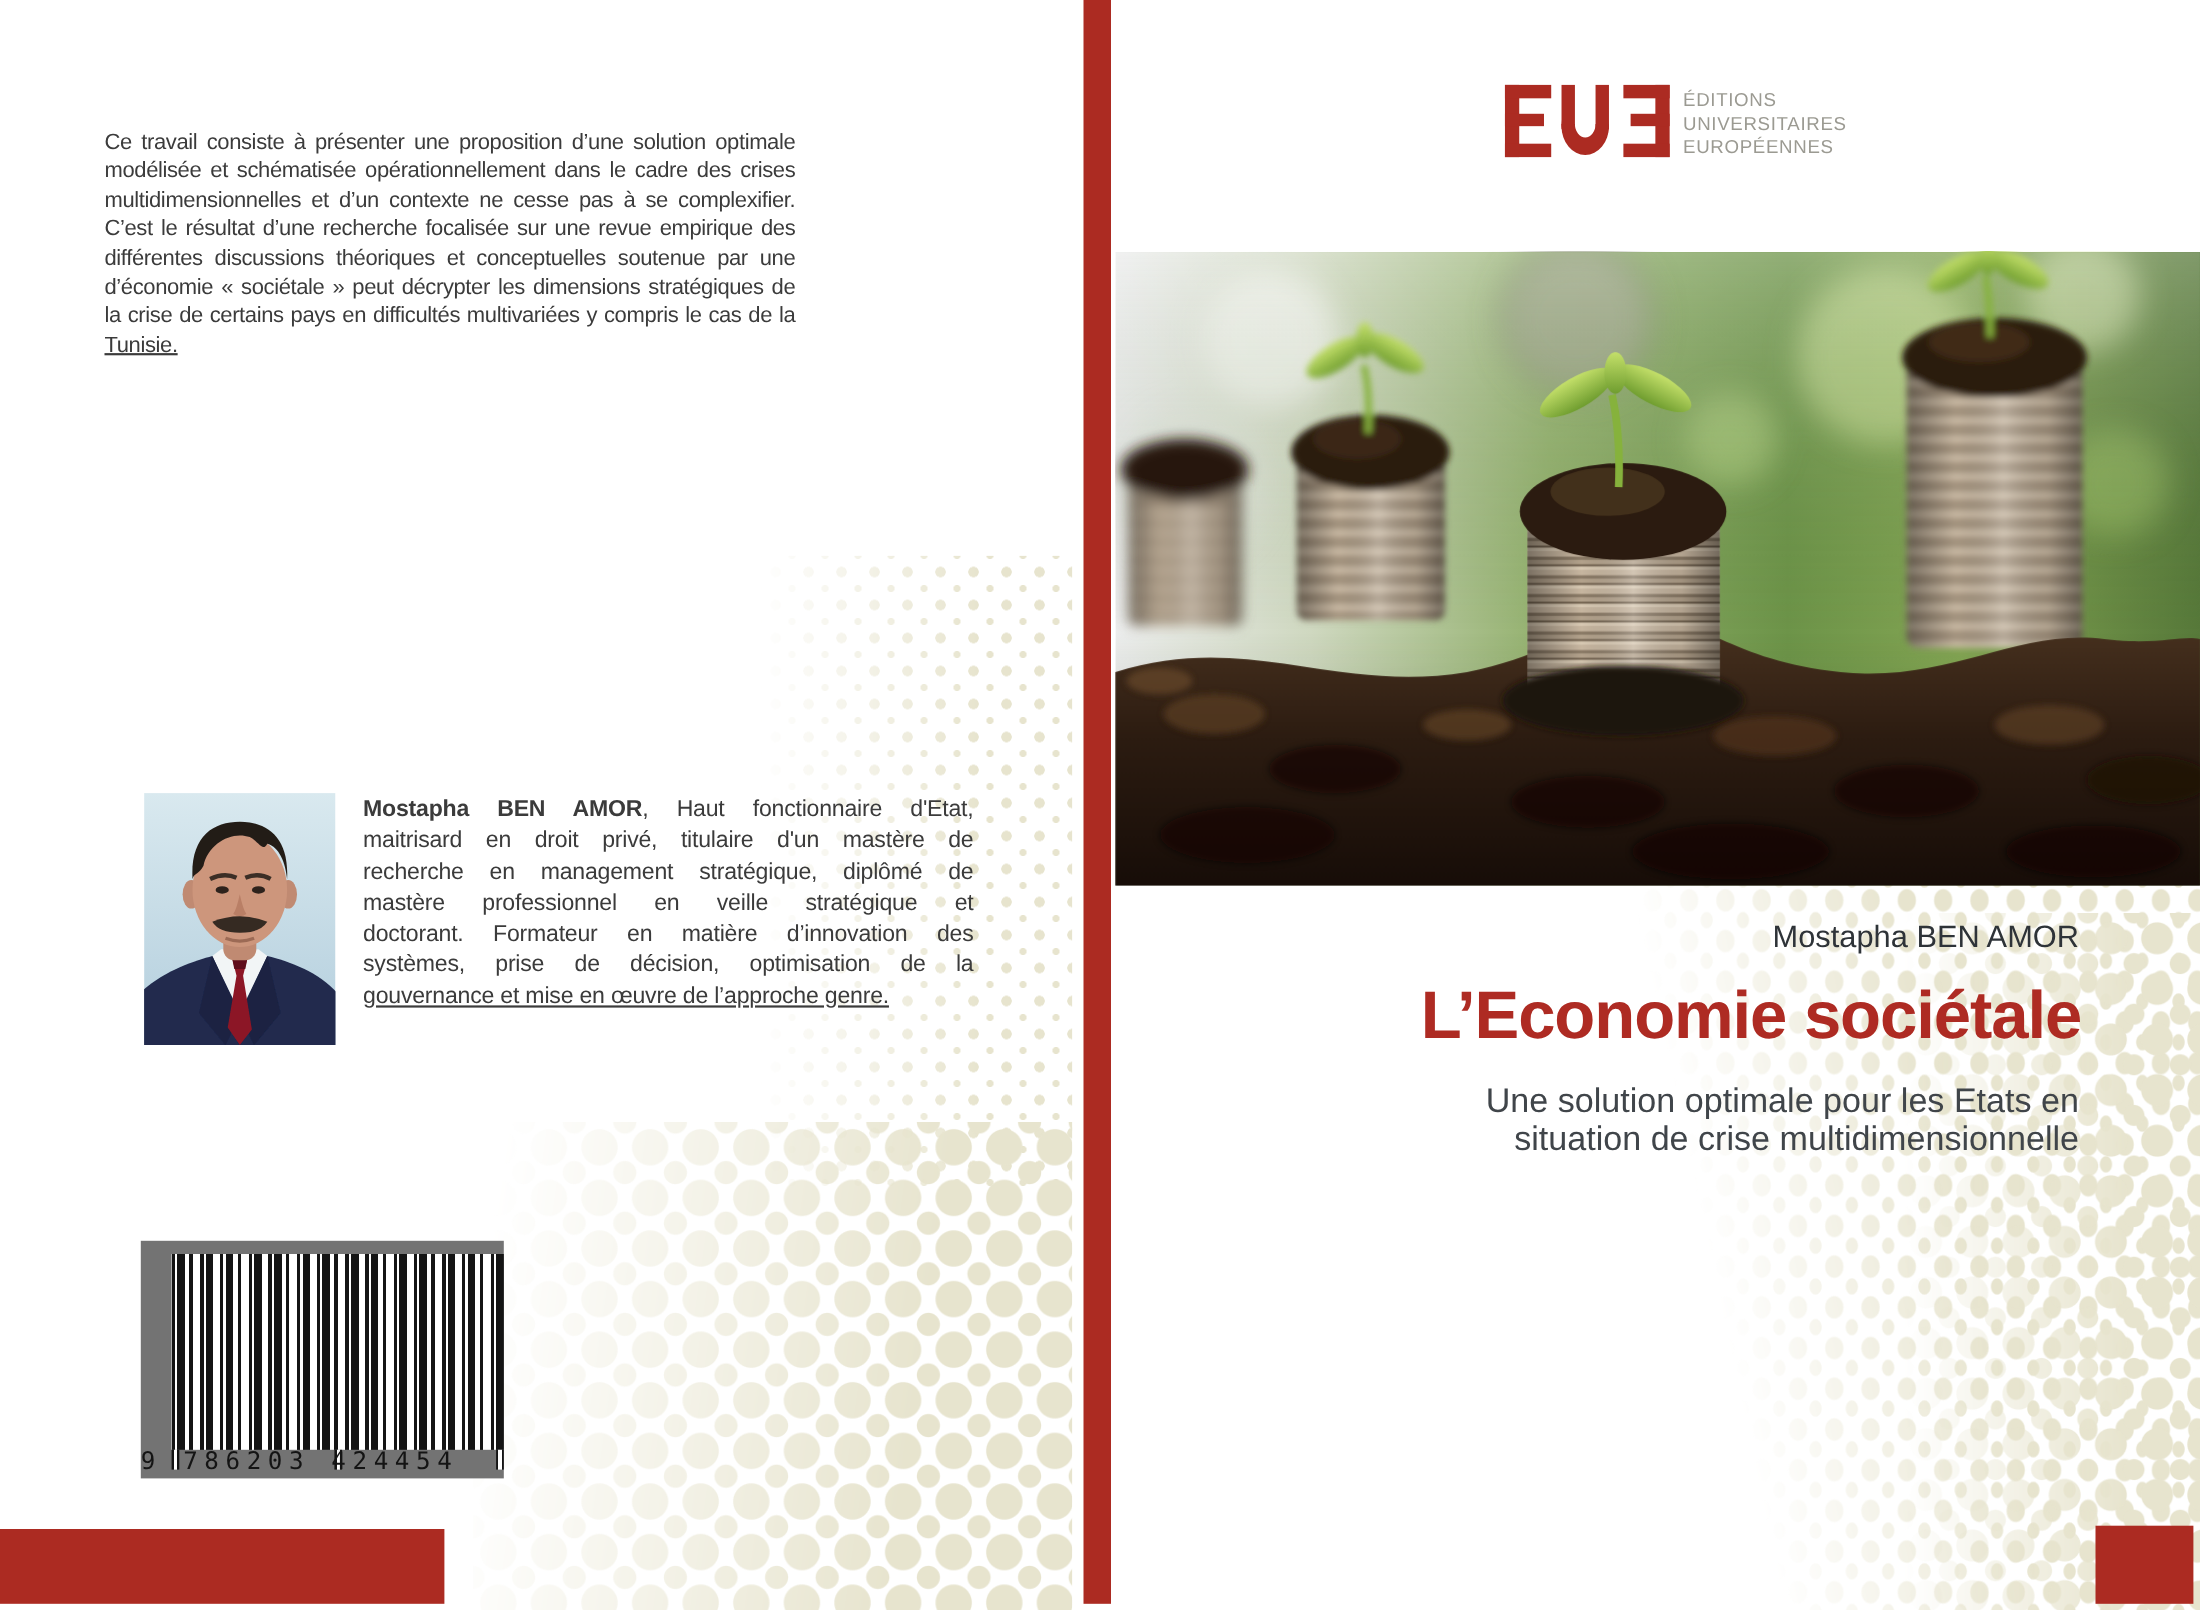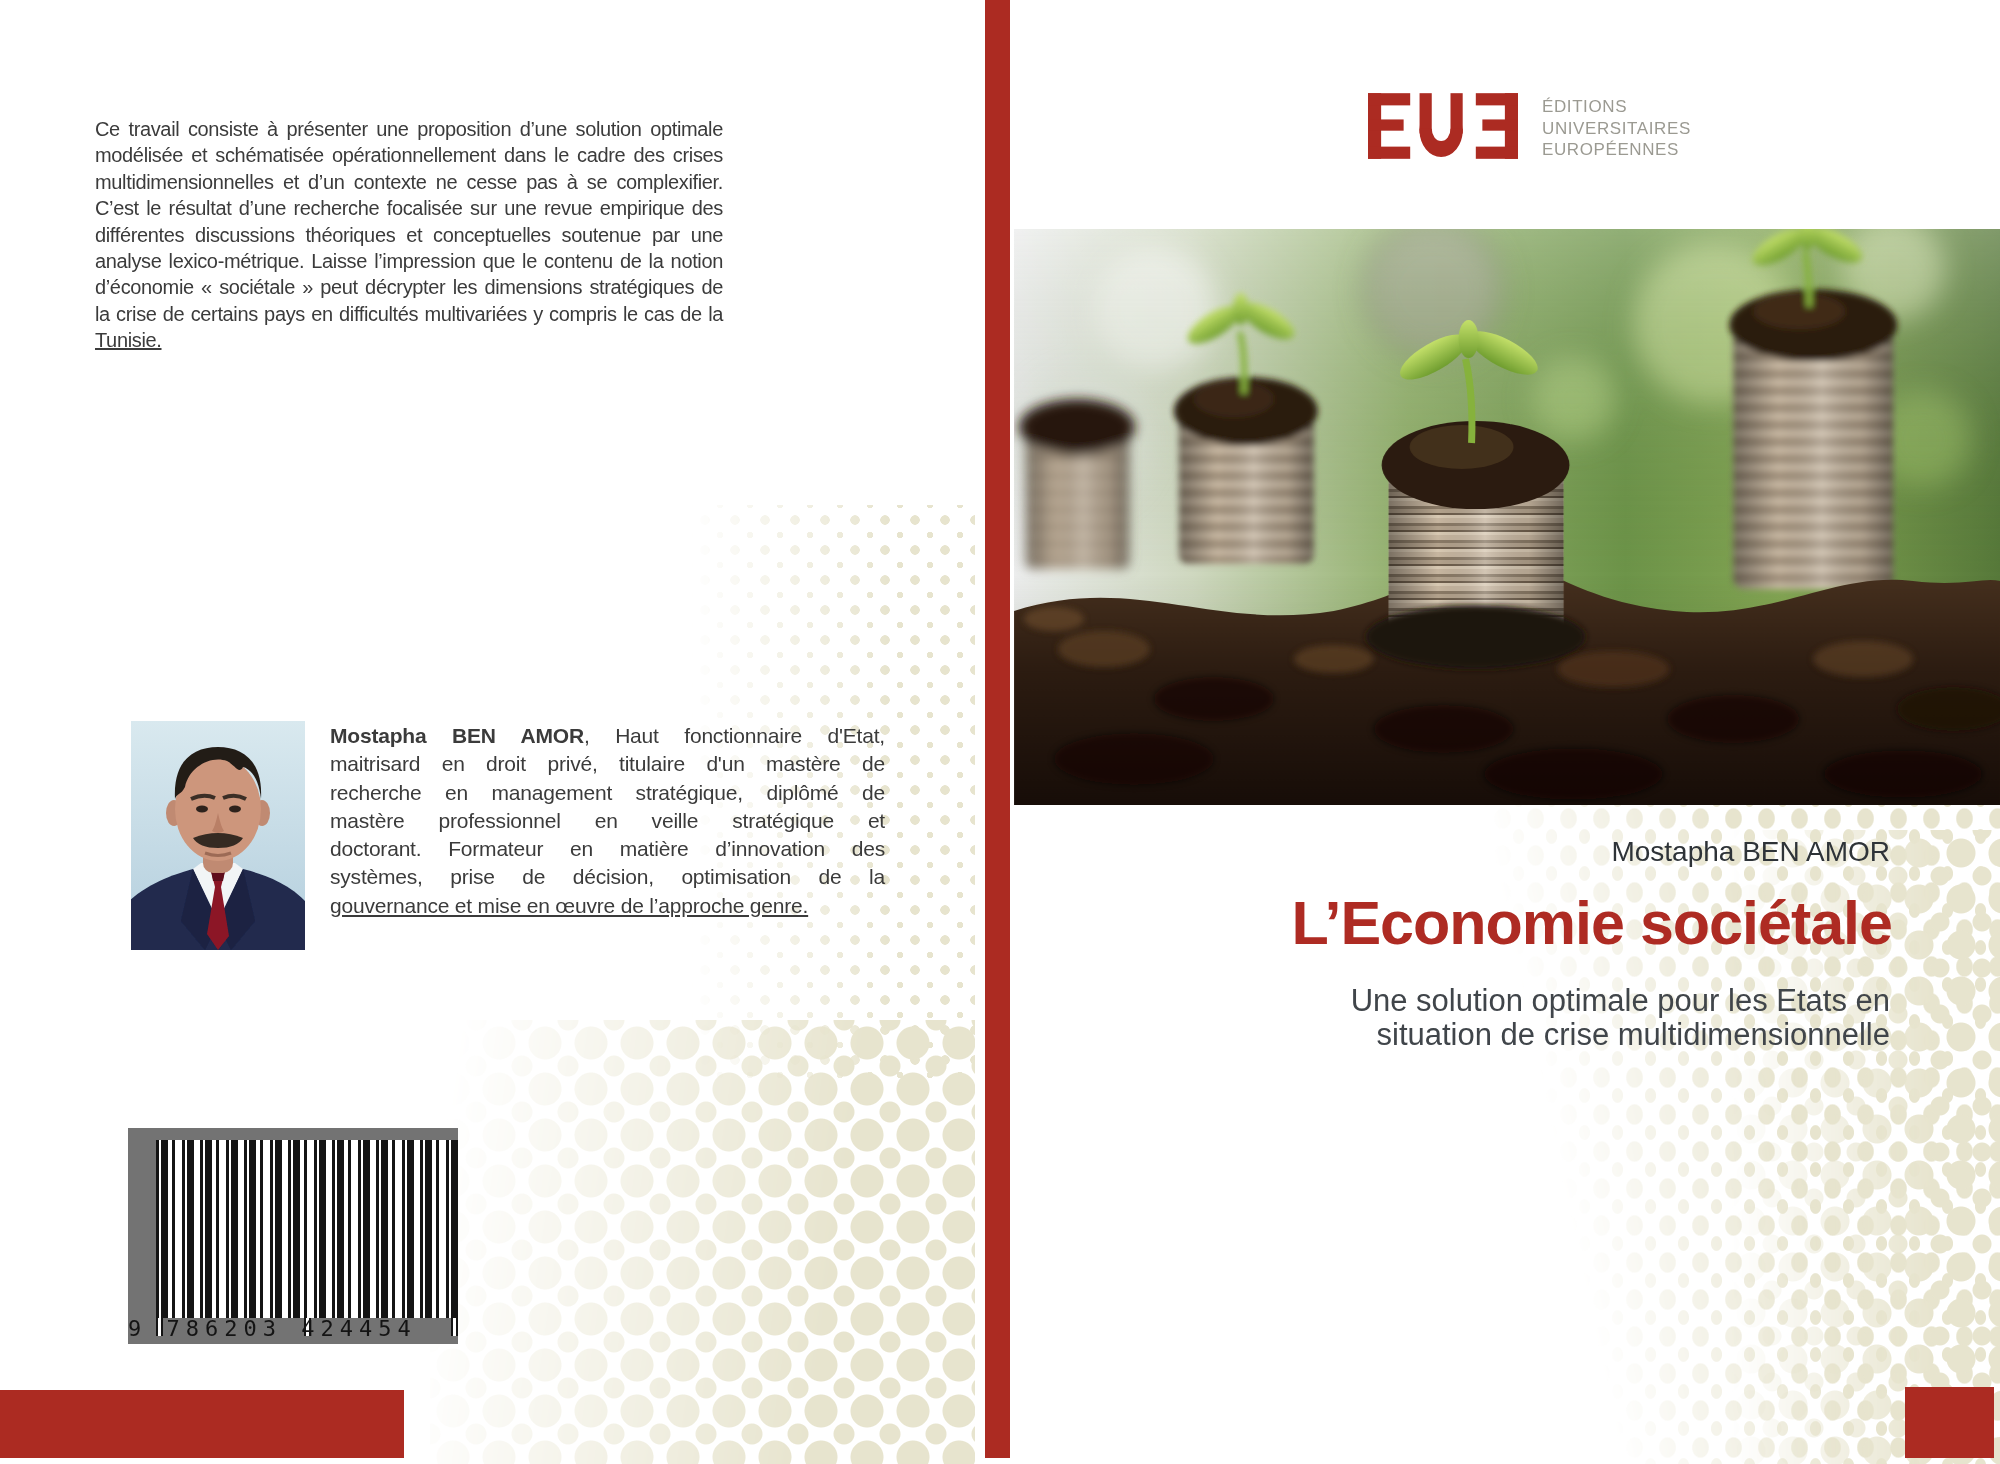--- a/index.html
+++ b/index.html
@@ -77,21 +77,21 @@
   .barcode .digits{position:absolute;left:0;top:188px;width:330px;
     font-family:"DejaVu Sans Mono",monospace;font-size:22px;letter-spacing:6px;
     color:#141414;white-space:nowrap;}
 
   .red-bar{position:absolute;left:0;top:1390px;width:404px;height:68px;background:#AC2B22;z-index:4;}
 
   
   .spine{position:absolute;left:985px;top:0;width:25px;height:1458px;background:#AC2B22;z-index:4;}
 
   
-  .publisher{position:absolute;left:1368px;top:92px;display:flex;gap:24px;z-index:2;}
+  .publisher{position:absolute;left:1368px;top:76px;display:flex;gap:12px;z-index:2;}
   .logo-glyph svg{display:block;}
   .publisher-name{padding-top:4px;color:#9B9A92;font-size:17px;line-height:21.5px;letter-spacing:0.6px;}
 
   .hero{position:absolute;left:1014px;top:229px;width:986px;height:576px;z-index:2;}
   .hero svg{display:block;width:100%;height:100%;}
 
   .cover-author{position:absolute;right:110px;top:836px;width:800px;text-align:right;
     color:#2E3338;font-size:28px;z-index:2;}
   .cover-title{position:absolute;right:108px;top:888px;width:850px;margin:0;text-align:right;
     color:#AE2B23;font-size:61px;font-weight:bold;letter-spacing:-1px;z-index:2;}
@@ -111,21 +111,20 @@
   <div class="dots dots-front-b"></div>
 
   <section>
 
     <div class="synopsis">
       <div class="jline">Ce travail consiste à présenter une proposition d’une solution optimale</div>
       <div class="jline">modélisée et schématisée opérationnellement dans le cadre des crises</div>
       <div class="jline">multidimensionnelles et d’un contexte ne cesse pas à se complexifier.</div>
       <div class="jline">C’est le résultat d’une recherche focalisée sur une revue empirique des</div>
       <div class="jline">différentes discussions théoriques et conceptuelles soutenue par une</div>
-      <div class="jline">analyse lexico-métrique. Laisse l’impression que le contenu de la notion</div>
       <div class="jline">d’économie « sociétale » peut décrypter les dimensions stratégiques de</div>
       <div class="jline">la crise de certains pays en difficultés multivariées y compris le cas de la</div>
       <div class="lline">Tunisie.</div>
     </div>
 
     <div class="author-photo">
       <svg viewBox="0 0 174 229" preserveAspectRatio="none">
         <defs>
           <linearGradient id="pbg" x1="0" y1="0" x2="0" y2="1">
             <stop offset="0" stop-color="#d9e9ef"></stop>

